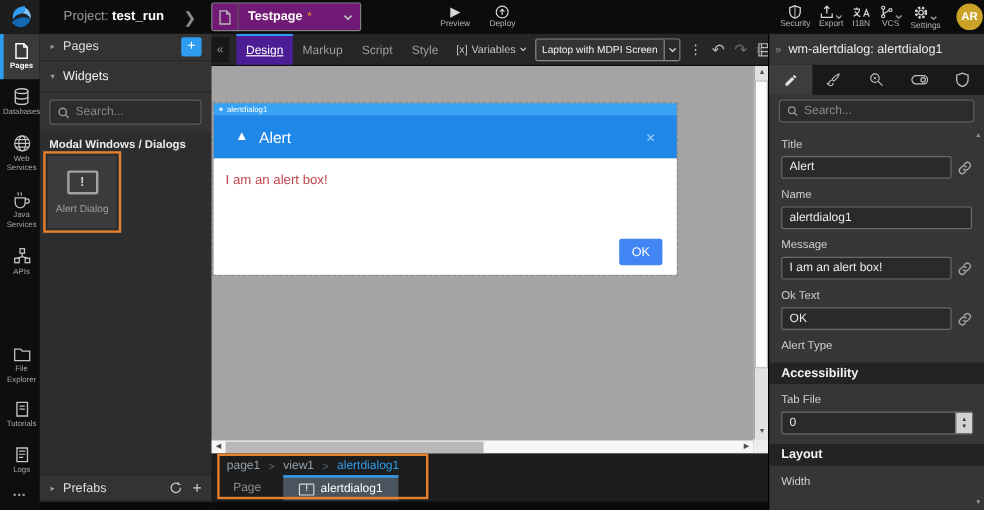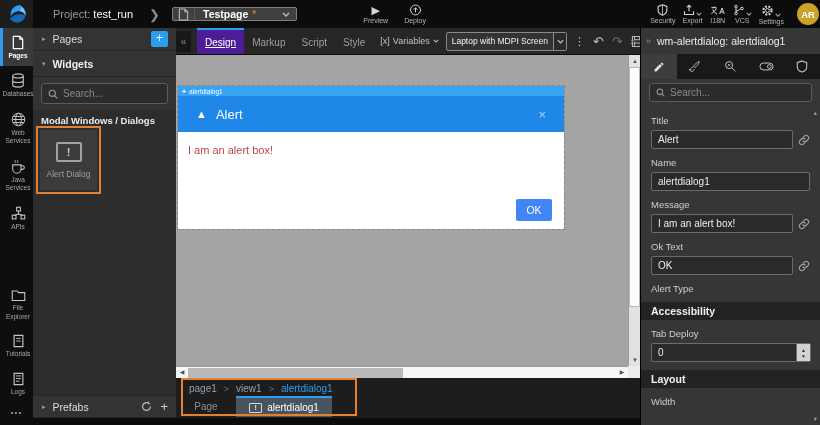--- a/index.html
+++ b/index.html
@@ -6,24 +6,24 @@
   html,body { width:820px; height:425px; overflow:hidden; background:#000;
     font-family:"Liberation Sans", sans-serif; }
   .app { position:relative; width:820px; height:425px; background:#111; overflow:hidden; }
   svg { display:block; }
 
   
   .topbar { position:absolute; left:0; top:0; width:820px; height:28px; background:#0c0c0c;
     display:flex; align-items:center; z-index:5; }
   .logo { width:33px; height:28px; background:#1d1d1d; display:flex; align-items:center; justify-content:center; }
   .project { margin-left:20px; font-size:11px; color:#9a9a9a; white-space:nowrap; }
-  .project .pname { color:#fff; font-weight:normal; }
+  .project .pname { color:#fff; font-weight:bold; }
   .tb-chev { color:#8a8a8a; font-size:13px; margin:0 12px 0 16px; }
-  .page-select { display:flex; align-items:center; height:14px; border:1px solid #7f7f7f;
-    border-radius:2px; background:#404040; }
+  .page-select { display:flex; align-items:center; height:24px; border:1px solid #7f7f7f;
+    border-radius:2px; background:#701a75; }
   .ps-icon { width:22px; height:100%; display:flex; align-items:center; justify-content:center;
     border-right:1px solid #555; }
   .ps-label { font-size:10.5px; color:#fff; padding:0 4px 0 8px; font-weight:bold; }
   .ps-star { color:#e58a2e; font-size:10px; margin-right:26px; }
   .ps-chev { margin-right:6px; color:#bbb; }
   .tb-item { display:flex; flex-direction:column; align-items:center; color:#d6d6d6; margin-left:16px; cursor:pointer; }
   .tb-item .lbl { font-size:7px; color:#b5b5b5; margin-top:1px; white-space:nowrap; }
   .tb-item.preview { margin-left:66px; }
   .tb-right { margin-left:auto; display:flex; align-items:center; }
   .tb-right .tb-item { margin-left:0; margin-right:7px; }
@@ -44,21 +44,21 @@
   .sb-spacer { flex:1; }
   .sb-more { text-align:center; color:#9a9a9a; font-size:8px; letter-spacing:1px; padding:6px 0 8px; }
 
   
   .leftpanel { position:absolute; left:33px; top:28px; width:143px; height:397px; background:#303030;
     display:flex; flex-direction:column; z-index:3; }
   .lp-row { height:23px; flex:none; display:flex; align-items:center; padding:0 9px;
     background:#333; border-bottom:1px solid #272727; position:relative; cursor:pointer; }
   .lp-caret { color:#9a9a9a; font-size:7px; margin-right:7px; }
   .lp-title { font-size:10.5px; color:#dedede; }
-  .lp-title.bold { font-weight:bold; color:#f0f0f0; }
+  .lp-title.bold { font-weight:normal; color:#f0f0f0; }
   .add-btn { position:absolute; right:8px; top:3px; width:17px; height:16px; background:#2e9df0;
     color:#fff; border-radius:2px; font-size:12px; line-height:14px; text-align:center; cursor:pointer; }
   .widgets-row { height:26px; }
   .search-wrap { padding:6px 8px; background:#333; flex:none; }
   .search-box { height:21px; border:1px solid #5c5c5c; border-radius:3px; background:#2c2c2c;
     display:flex; align-items:center; padding:0 6px; }
   .search-box input { flex:1; min-width:0; background:transparent; border:none; outline:none;
     color:#cfcfcf; font-size:10px; margin-left:5px; font-family:inherit; }
   .search-box input::placeholder { color:#8a8a8a; }
   .widget-zone { flex:1; background:#2d2d2d; position:relative; padding:5px 8px; }
@@ -586,21 +586,21 @@
             <path d="M10 14a5 5 0 0 0 7.07 0l2.8-2.8a5 5 0 0 0-7.07-7.07L11 5.9"></path>
             <path d="M14 10a5 5 0 0 0-7.07 0l-2.8 2.8a5 5 0 0 0 7.07 7.07L13 18.1"></path>
           </svg>
         </span>
       </div>
 
       <div class="prop-label">Alert Type</div>
 
       <div class="section-bar">Accessibility</div>
 
-      <div class="prop-label">Tab Deploy</div>
+      <div class="prop-label">Tab File</div>
       <div class="prop-row">
         <div class="num-wrap">
           <input value="0" style="">
           <span class="spin">
             <span>▲</span>
               <span>▼</span>
           </span>
         </div>
       </div>
 

